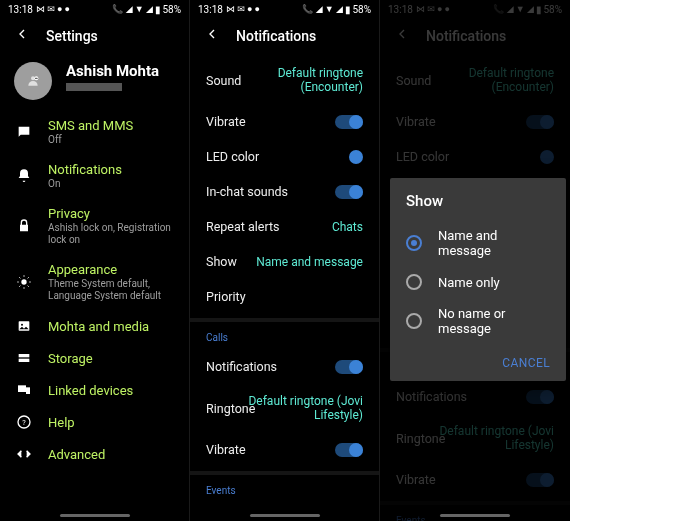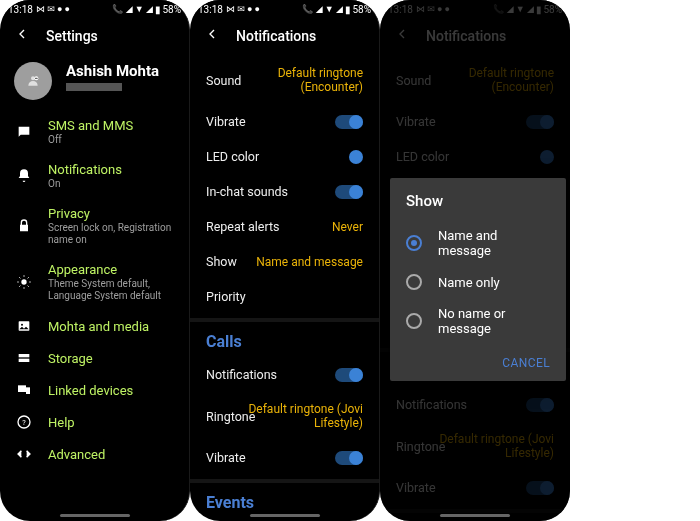--- a/index.html
+++ b/index.html
@@ -1,18 +1,18 @@
 <!DOCTYPE html>
 <html><head>
 <meta charset="utf-8">
 <style>
   * { margin: 0; padding: 0; box-sizing: border-box; }
   body { background: #fff; font-family: Roboto, Arial, sans-serif; width: 700px; height: 521px; overflow: hidden; }
   .phones { display: flex; width: 700px; height: 521px; }
-  .phone { width: 190px; height: 521px; background: #000; color: #e8e8e8; position: relative; overflow: hidden; border-right: 1px solid #1a1a1a; border-radius: 30px; }
+  .phone { width: 190px; height: 521px; background: #000; color: #e8e8e8; position: relative; overflow: hidden; border-right: 1px solid #1a1a1a; }
   .phone:last-child { border-right: none; }
   .status-bar { display: flex; justify-content: space-between; align-items: center; padding: 2px 8px; height: 18px; font-size: 10px; color: #fff; background: #000; }
   .status-left { display: flex; gap: 3px; align-items: center; }
   .status-right { display: flex; gap: 2px; align-items: center; }
   .st-ic { font-size: 9px; }
   .header { display: flex; align-items: center; padding: 8px 14px 10px 14px; height: 38px; }
   .back-arrow { width: 18px; text-align: left; margin-right: 14px; cursor: pointer; }
   .back-arrow svg { width: 16px; height: 16px; }
   .header-title { font-size: 14px; font-weight: 500; color: #fff; }
   .profile-row { display: flex; padding: 6px 14px 10px 14px; }
@@ -21,26 +21,26 @@
   .profile-name { font-size: 15px; font-weight: 700; color: #fff; }
   .profile-sub { width: 56px; height: 8px; background: #555; margin-top: 3px; }
   .list-row { display: flex; align-items: center; padding: 8px 14px; cursor: pointer; }
   .list-icon { width: 20px; display: flex; align-items: center; justify-content: center; margin-right: 14px; flex-shrink: 0; }
   .list-icon svg { width: 16px; height: 16px; fill: #fff; }
   .list-body { flex: 1; }
   .list-title { font-size: 13px; color: #bef264; }
   .list-sub { font-size: 10px; color: #9e9e9e; margin-top: 1px; line-height: 1.2; }
   .notif-row { display: flex; align-items: center; justify-content: space-between; padding: 10px 16px; cursor: pointer; min-height: 34px; }
   .notif-label { font-size: 12.5px; color: #eee; }
-  .notif-value { font-size: 12px; color: #eab308; text-align: right; max-width: 130px; }
+  .notif-value { font-size: 12px; color: #5eead4; text-align: right; max-width: 130px; }
   .toggle { width: 28px; height: 14px; border-radius: 8px; position: relative; }
   .toggle.on { background: #1e4a7a; }
   .toggle.on::after { content: ""; position: absolute; width: 14px; height: 14px; border-radius: 50%; background: #3b82d6; right: 0; top: 0; }
   .led-dot { width: 14px; height: 14px; border-radius: 50%; background: #3b82d6; }
-  .section-header { font-size: 16px; color: #4a7fd3; font-weight: 700; padding: 10px 16px 6px 16px; border-top: 1px solid #1a1a1a; margin-top: 4px; }
+  .section-header { font-size: 10px; color: #4a7fd3; font-weight: 400; padding: 10px 16px 6px 16px; border-top: 1px solid #1a1a1a; margin-top: 4px; }
   .section-header.first { border-top: 4px solid #151515; }
   .dim-overlay { position: absolute; inset: 0; background: rgba(0,0,0,0.55); }
   .dialog { position: absolute; left: 10px; right: 4px; top: 178px; background: #3a3a3a; border-radius: 2px; box-shadow: 0 4px 20px rgba(0,0,0,0.6); padding: 14px 6px 6px 6px; color: #fff; }
   .dialog-title { font-size: 15px; font-weight: 500; padding: 0 10px 10px 10px; }
   .radio-row { display: flex; align-items: center; padding: 8px 10px; cursor: pointer; }
   .radio { width: 16px; height: 16px; border: 2px solid #aaa; border-radius: 50%; margin-right: 16px; position: relative; flex-shrink: 0; }
   .radio.checked { border-color: #4a7fd3; }
   .radio.checked::after { content: ""; position: absolute; inset: 3px; border-radius: 50%; background: #4a7fd3; }
   .radio-label { font-size: 13px; }
   .dialog-actions { text-align: right; padding: 8px 10px 4px 10px; }
@@ -110,21 +110,21 @@
         </div>
     </div>
     <div class="list-row">
       <div class="list-icon">
           <svg viewBox="0 0 24 24">
             <path d="M7 10V7a5 5 0 0110 0v3h1v10H6V10h1zm2 0h6V7a3 3 0 00-6 0v3z"></path>
           </svg>
         </div>
       <div class="list-body">
           <div class="list-title">Privacy</div>
-          <div class="list-sub">Screen lock on, Registration name on</div>
+          <div class="list-sub">Ashish lock on, Registration lock on</div>
         </div>
     </div>
     <div class="list-row">
       <div class="list-icon">
           <svg viewBox="0 0 24 24">
             <circle cx="12" cy="12" r="4"></circle>
             <path d="M12 2v2M12 20v2M4 12H2M22 12h-2M5 5l1.5 1.5M17.5 17.5L19 19M5 19l1.5-1.5M17.5 6.5L19 5" stroke="#fff" stroke-width="1.5"></path>
           </svg>
         </div>
       <div class="list-body">
@@ -219,21 +219,21 @@
     <div class="notif-row">
       <div class="notif-label">LED color</div>
       <div class="led-dot"></div>
     </div>
     <div class="notif-row">
       <div class="notif-label">In-chat sounds</div>
       <div class="toggle on"></div>
     </div>
     <div class="notif-row">
       <div class="notif-label">Repeat alerts</div>
-      <div class="notif-value">Never</div>
+      <div class="notif-value">Chats</div>
     </div>
     <div class="notif-row">
       <div class="notif-label">Show</div>
       <div class="notif-value">Name and message</div>
     </div>
     <div class="notif-row">
       <div class="notif-label">Priority</div>
     </div>
     <div class="section-header first">Calls</div>
     <div class="notif-row">

